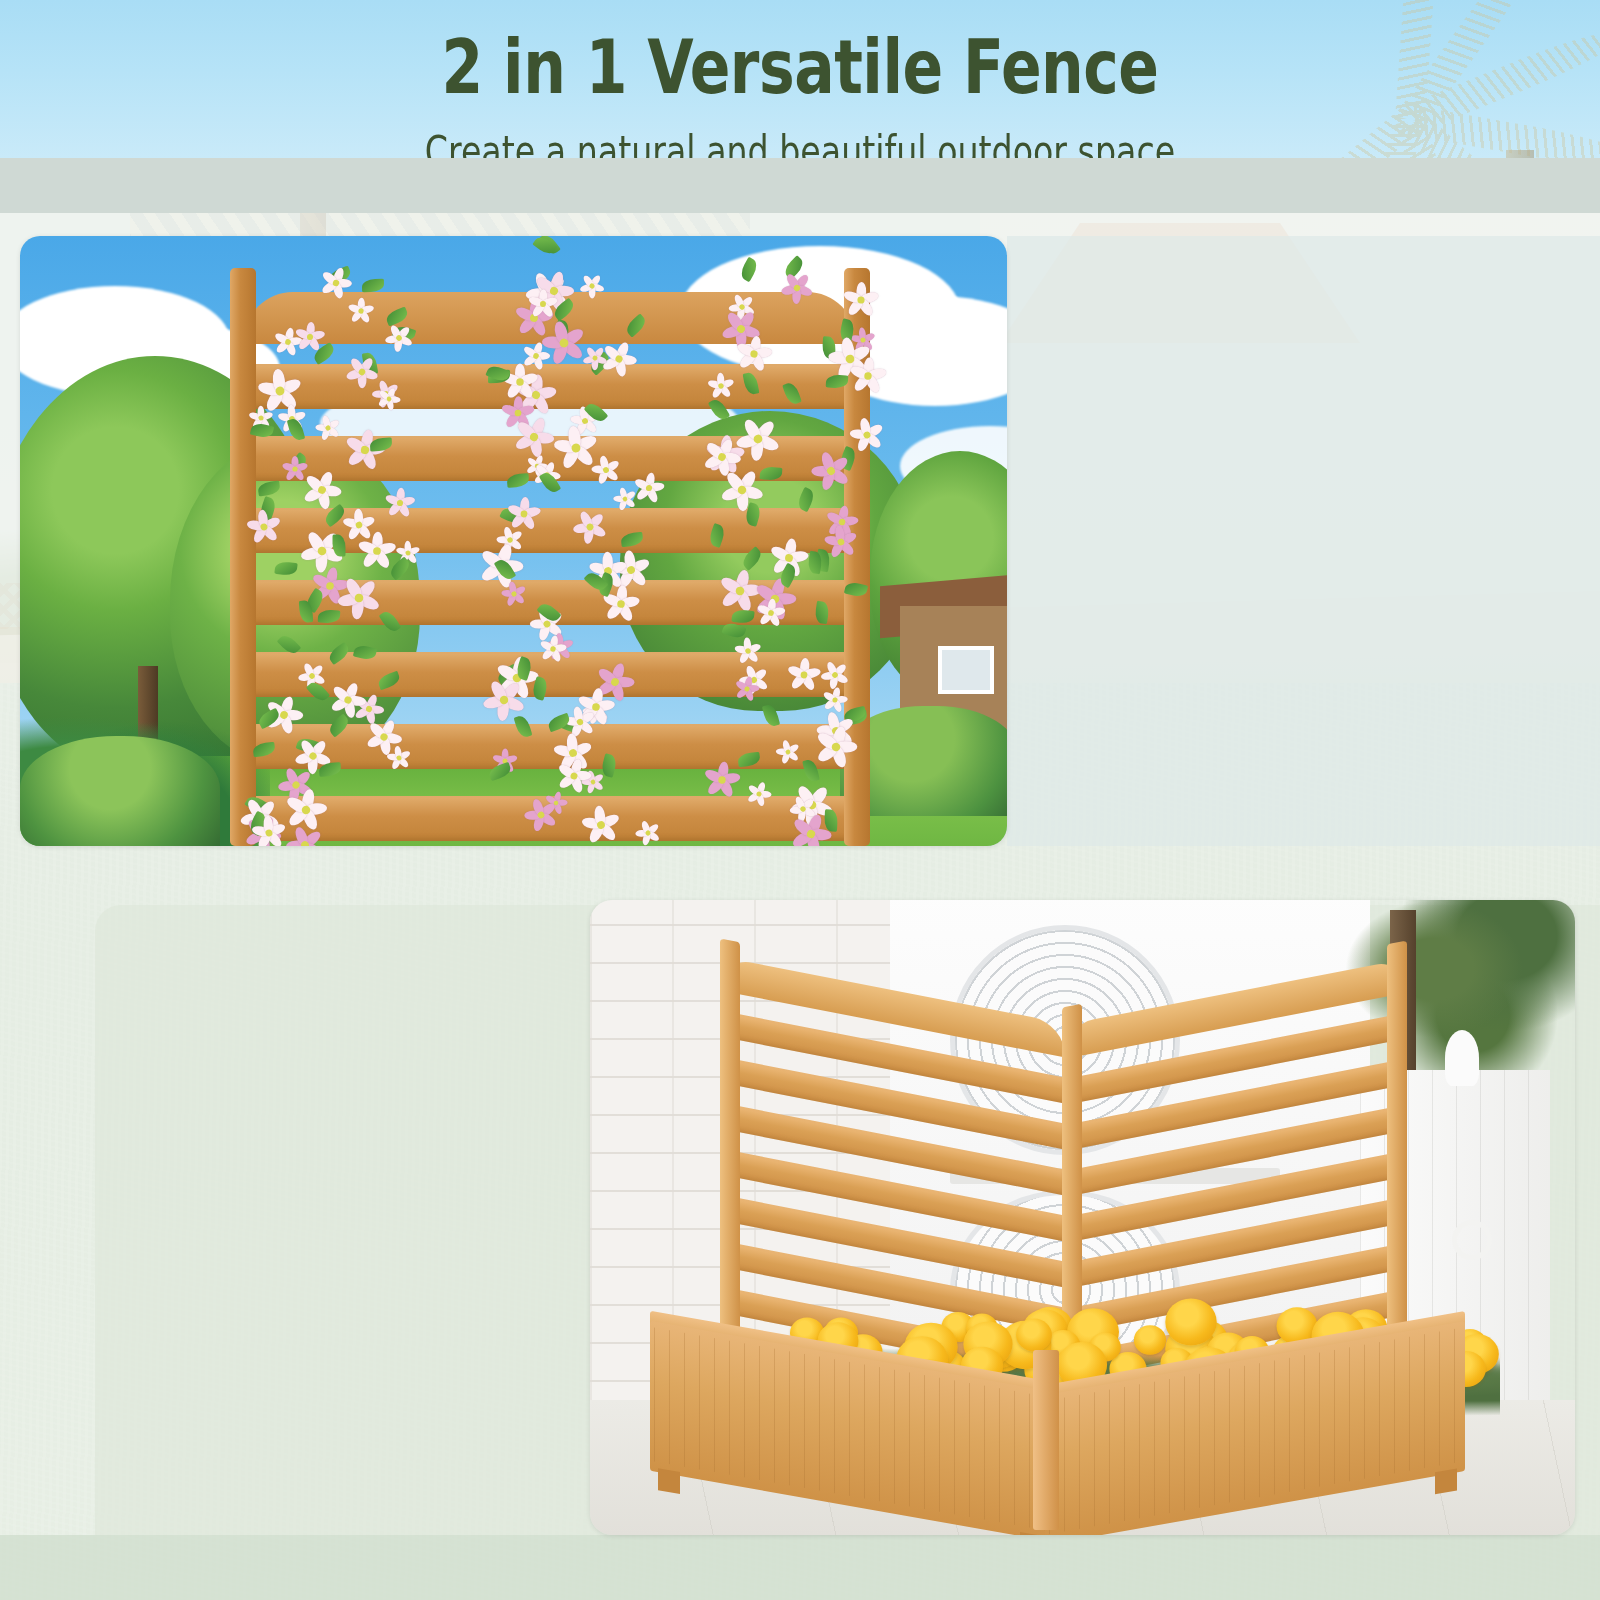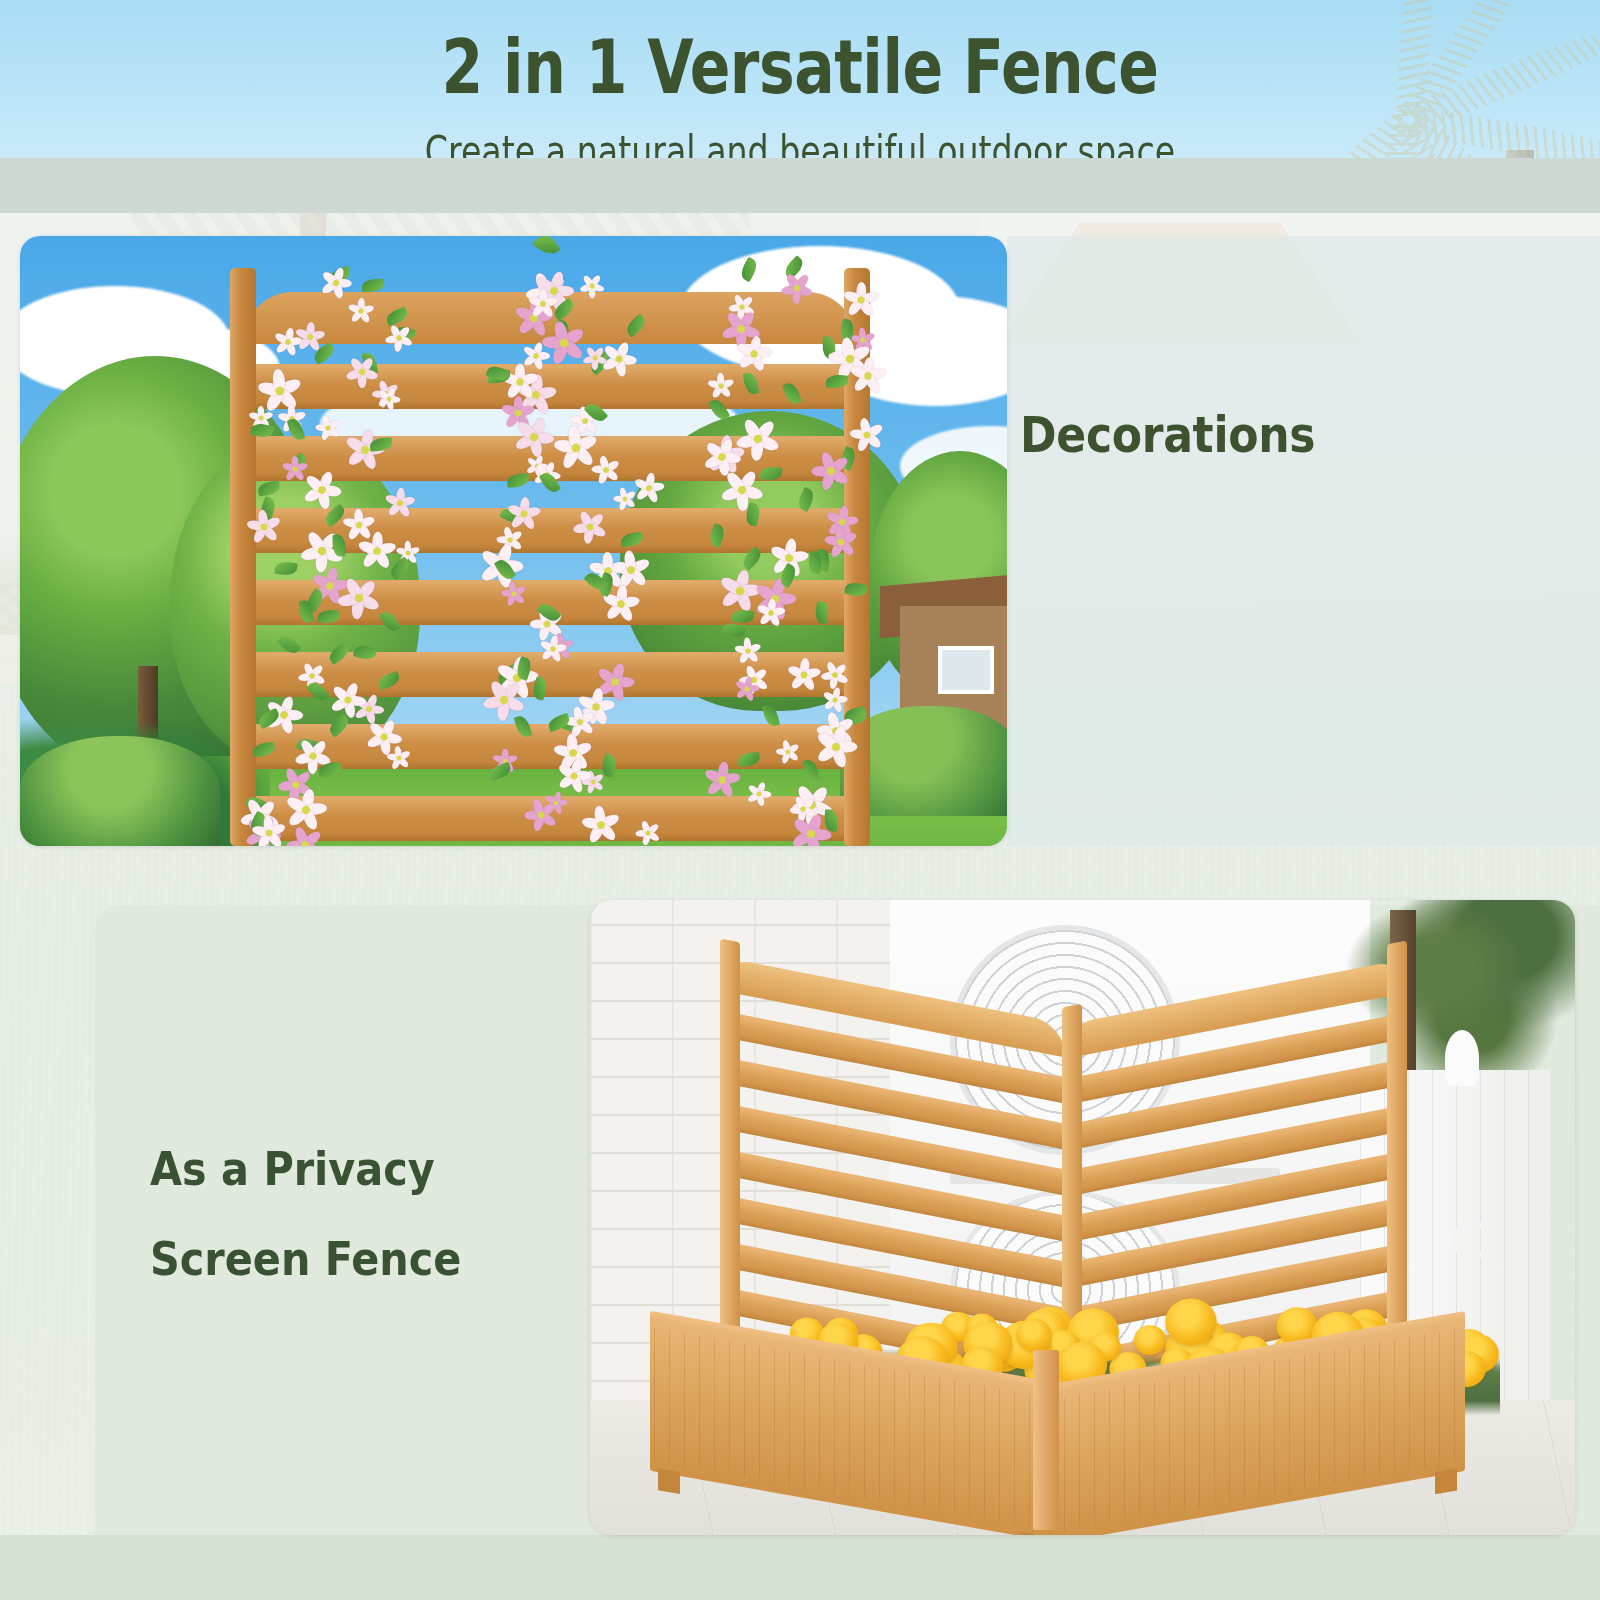--- a/index.html
+++ b/index.html
@@ -1459,20 +1459,15 @@
     <div class="pb pb-right">
       <div class="pb-top"></div>
       <div class="pb-body"></div>
 
       <div class="pb-leg b"></div>
     </div>
     <div class="pb-post" style="left:443px; top:450px;"></div>
   </div>
 
   <div class="txt-right">
-    <span>Decorations</span>
   </div>
-  <div class="txt-left">
-    <span>As a Privacy</span>
-    <span>Screen Fence</span>
-  </div>
 
 </div>
 
 </body></html>

